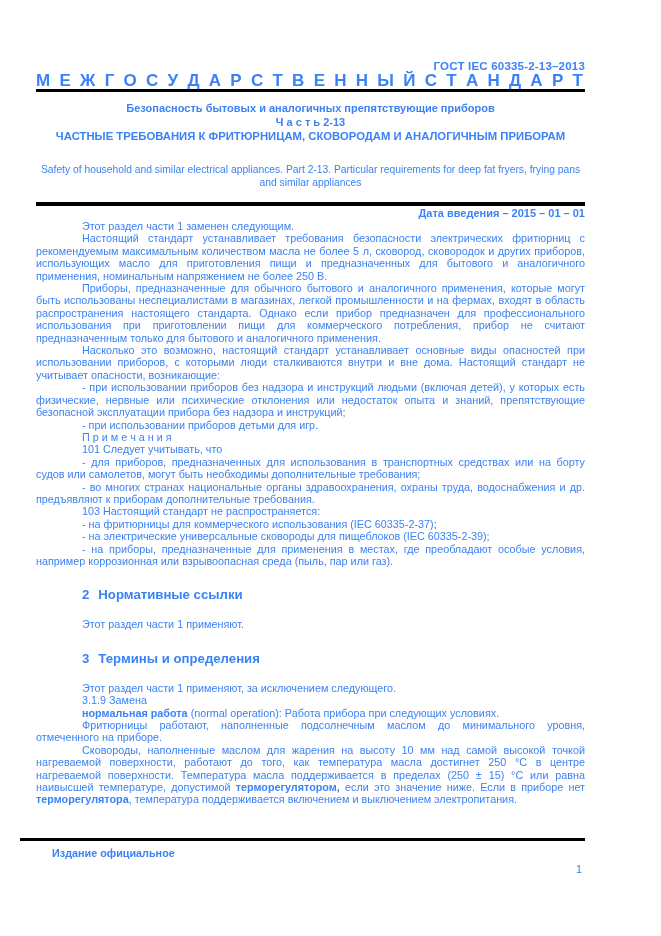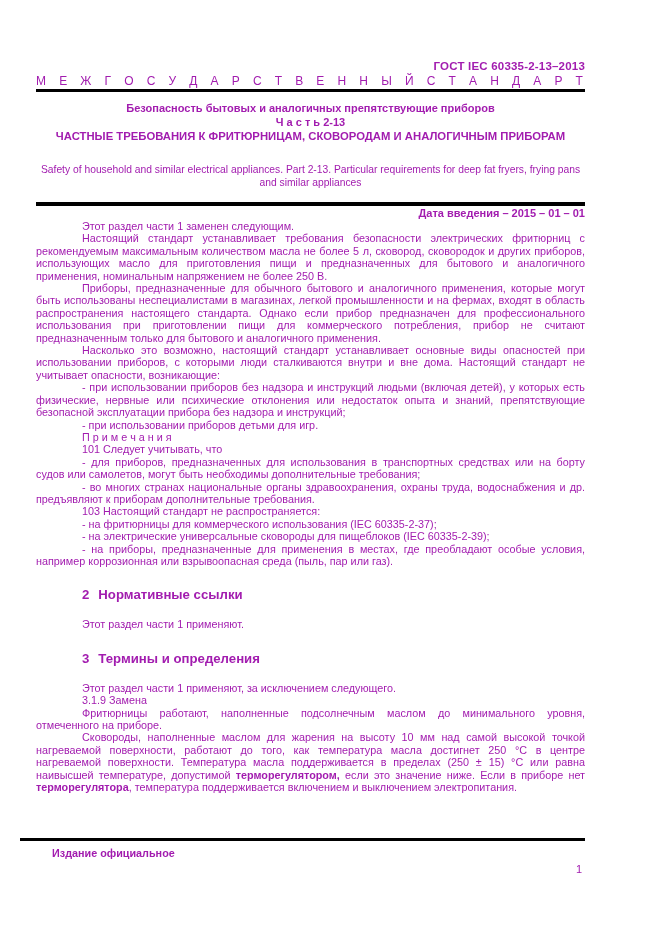--- a/index.html
+++ b/index.html
@@ -1,35 +1,35 @@
 <!DOCTYPE html>
 <html lang="ru"><head>
 <meta charset="utf-8">
 <style>
   html, body { margin:0; padding:0; background:#ffffff; }
   .page {
     position:relative;
     width:661px; height:936px;
     background:#ffffff;
-    color:#a21caf;
+    color:#3b82f6;
     font-family:"Liberation Sans", sans-serif;
     box-sizing:border-box;
     padding:60px 76px 0 36px;
     overflow:hidden;
   }
   .doc-code {
     text-align:right;
     font-weight:bold;
     font-size:11.5px;
     letter-spacing:0.2px;
     line-height:13px;
   }
   .standard-type {
-    font-weight:normal;
-    font-size:12px;
+    font-weight:bold;
+    font-size:17px;
     letter-spacing:2.1px;
     line-height:14px;
     margin-top:1px;
     text-align:justify;
     text-align-last:justify;
     white-space:normal;
   }
   .rule { background:#000; }
   .rule-1 { height:3px; margin-top:1px; }
   .rule-2 { height:4px; margin-top:13px; }
@@ -88,20 +88,21 @@
       <p class="para"><span>- во многих странах национальные органы здравоохранения, охраны труда, водоснабжения и др. предъявляют к приборам дополнительные требования.</span></p>
       <p class="para"><span>103 Настоящий стандарт не распространяется:</span></p>
       <p class="para"><span>- на фритюрницы для коммерческого использования (IEC 60335-2-37);</span></p>
       <p class="para"><span>- на электрические универсальные сковороды для пищеблоков (IEC 60335-2-39);</span></p>
       <p class="para"><span>- на приборы, предназначенные для применения в местах, где преобладают особые условия, например коррозионная или взрывоопасная среда (пыль, пар или газ).</span></p>
       <div class="section-heading"><span class="heading-number">2</span><span class="heading-title">Нормативные ссылки</span></div>
       <p class="para"><span>Этот раздел части 1 применяют.</span></p>
       <div class="section-heading"><span class="heading-number">3</span><span class="heading-title">Термины и определения</span></div>
       <p class="para"><span>Этот раздел части 1 применяют, за исключением следующего.</span></p>
       <p class="para"><span>3.1.9 Замена</span></p>
+      <p class="para"><b>нормальная работа</b><span> (normal operation): Работа прибора при следующих условиях.</span></p>
       <p class="para"><span>Фритюрницы работают, наполненные подсолнечным маслом до минимального уровня, отмеченного на приборе.</span></p>
       <p class="para"><span>Сковороды, наполненные маслом для жарения на высоту 10 мм над самой высокой точкой нагреваемой поверхности, работают до того, как температура масла достигнет 250 °С в центре нагреваемой поверхности. Температура масла поддерживается в пределах (250 ± 15) °С или равна наивысшей температуре, допустимой </span><b>терморегулятором,</b><span> если это значение ниже. Если в приборе нет </span><b>терморегулятора</b><span>, температура поддерживается включением и выключением электропитания.</span></p>
     </div>
 
   <div class="footer">
     <div class="footer-rule"></div>
     <div class="edition">Издание официальное</div>
     <div class="page-number">1</div>
   </div>
 

